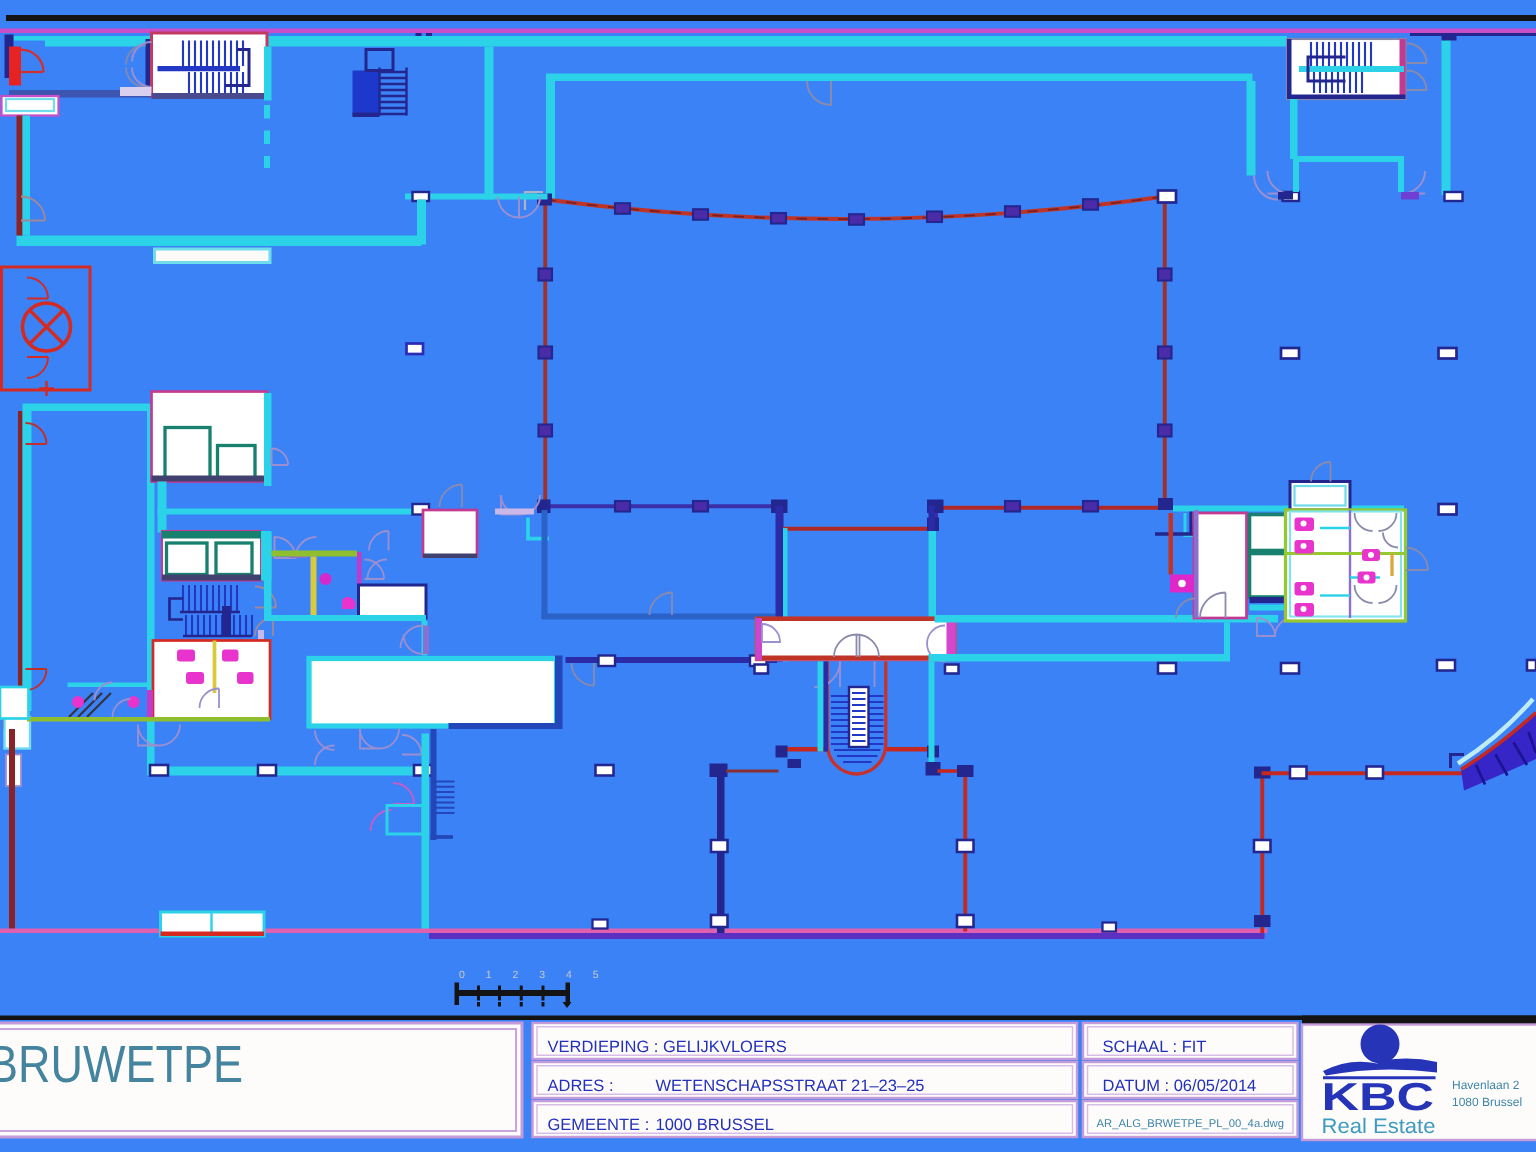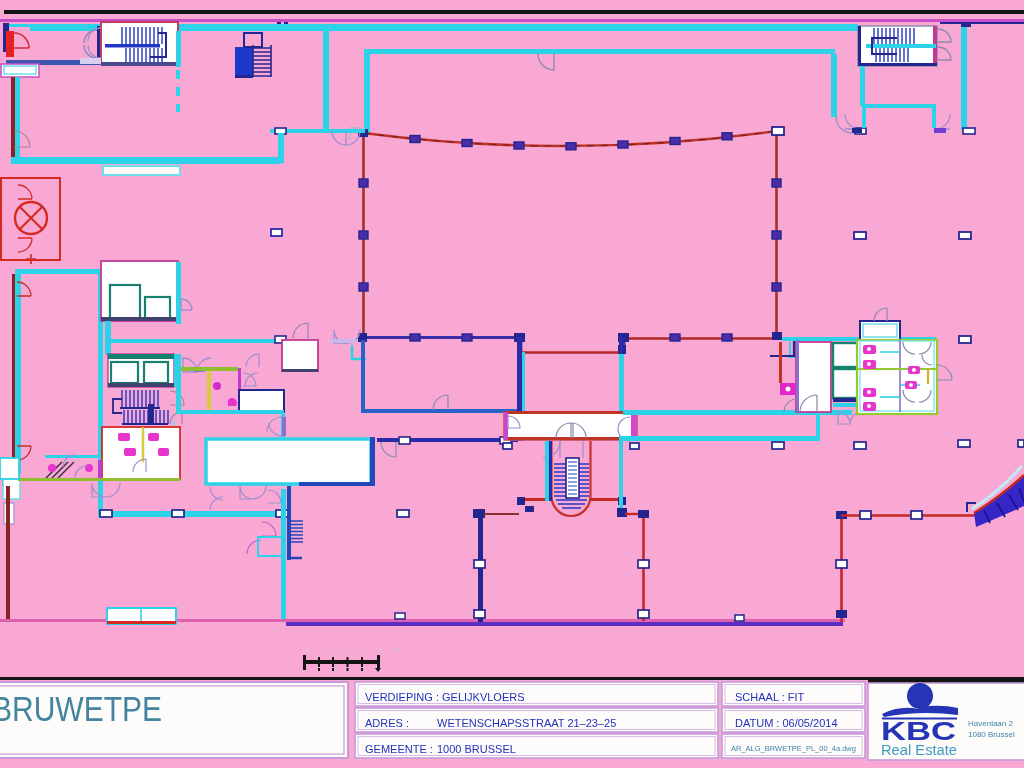--- a/index.html
+++ b/index.html
@@ -1,16 +1,16 @@
 <!DOCTYPE html>
 <html><head>
 <meta charset="utf-8">
 <style>
 html,body{margin:0;padding:0;}
-.page{position:relative;width:1024px;height:768px;background:#f9a8d4;font-family:"Liberation Sans",sans-serif;overflow:hidden;}
+.page{position:relative;width:1024px;height:768px;background:#3b82f6;font-family:"Liberation Sans",sans-serif;overflow:hidden;}
 svg{position:absolute;left:0;top:0;}
 </style>
 </head>
 <body>
 <div class="page">
 <svg width="1024" height="768" viewBox="0 0 1024 768" fill="none" stroke-linecap="butt">
 
 <rect x="4" y="10" width="1020" height="4" fill="#141414"></rect>
 
 <rect x="0" y="19" width="1024" height="3" fill="#C84FC8"></rect>

